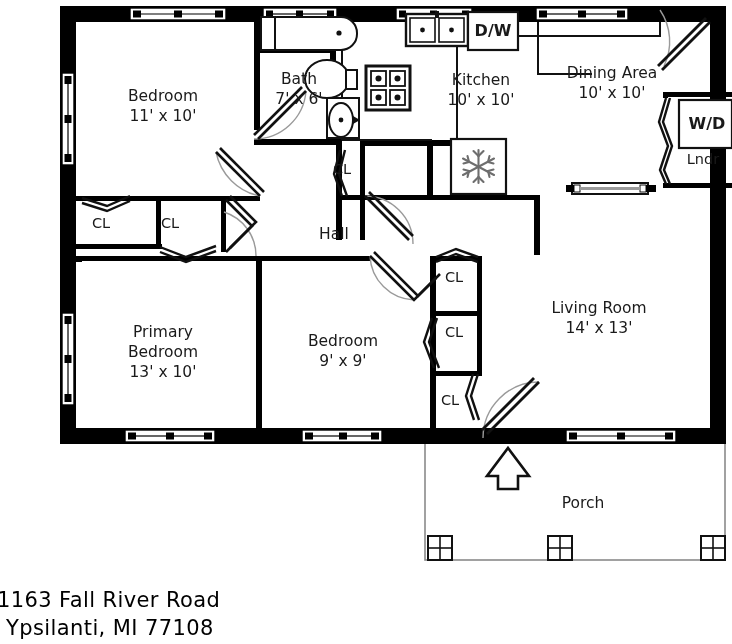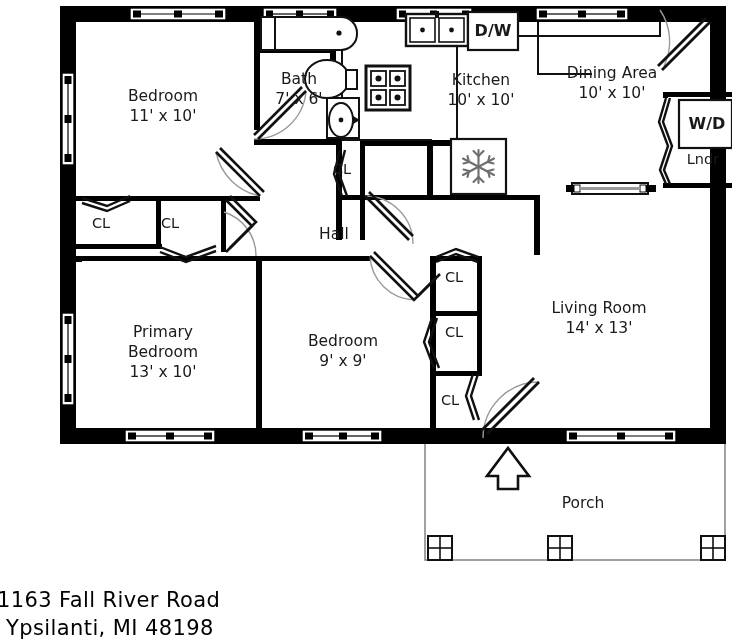--- a/index.html
+++ b/index.html
@@ -424,16 +424,16 @@
     <text class="rm-label cl-label" x="450" y="401">CL</text>
 
     <text class="rm-label appl-label" x="493" y="31">D/W</text>
     <text class="rm-label appl-label" x="707" y="124">W/D</text>
     <text class="rm-label lndr-label" x="703" y="160">Lndr</text>
 
   </svg>
 
   <div class="addr-block">
     <div class="addr-line addr-line1">1163 Fall River Road</div>
-    <div class="addr-line addr-line2">Ypsilanti, MI 48198</div>
+    <div class="addr-line addr-line2">Ypsilanti, MI 77108</div>
   </div>
 
 </div>
 
 </body></html>

